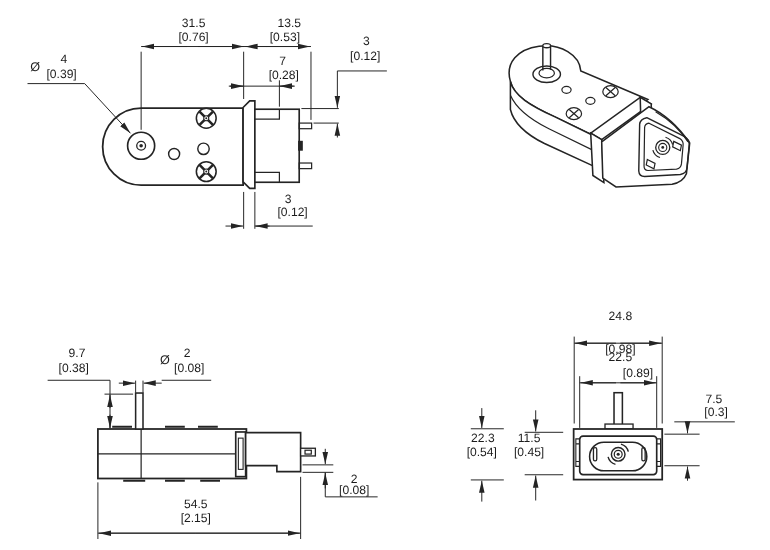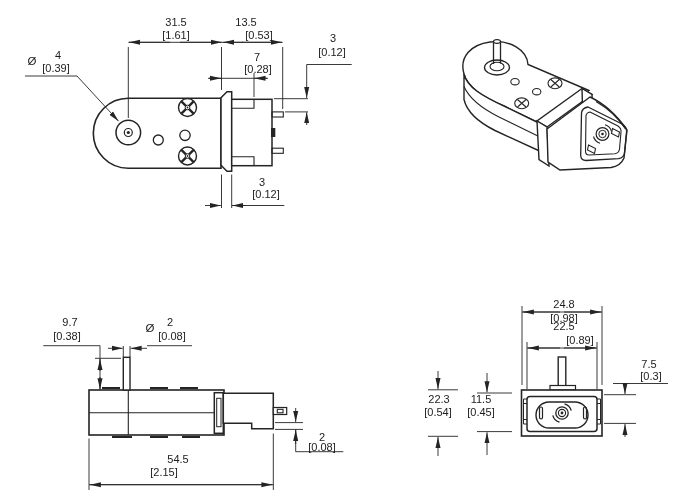--- a/index.html
+++ b/index.html
@@ -206,44 +206,44 @@
     <g stroke-width="1.1">
       <ellipse cx="555" cy="83.3" rx="7" ry="5.4"></ellipse>
       <path d="M550.8,79.5 L559.3,87 M550.8,87 L559.3,79.5"></path>
     </g>
     <ellipse cx="515" cy="81.7" rx="4.2" ry="3.2" stroke-width="1.1"></ellipse>
     <ellipse cx="536.7" cy="91.7" rx="4.2" ry="3.2" stroke-width="1.1"></ellipse>
   </g>
 </svg>
 
   <div class="dim" style="left:176px;top:21.5px">31.5</div>
-  <div class="dim" style="left:176px;top:35px">[1.61]</div>
-  <div class="dim" style="left:246px;top:21.5px">13.5</div>
+  <div class="dim" style="left:176px;top:35px">[0.76]</div>
+  <div class="dim" style="left:263px;top:21.5px">13.5</div>
   <div class="dim" style="left:259px;top:35px">[0.53]</div>
   <div class="dim" style="left:257px;top:56.5px">7</div>
   <div class="dim" style="left:258px;top:68.5px">[0.28]</div>
   <div class="dim" style="left:333px;top:38px">3</div>
   <div class="dim" style="left:332px;top:52px">[0.12]</div>
   <div class="dim sym" style="left:32px;top:61.5px">Ø</div>
   <div class="dim" style="left:58px;top:55px">4</div>
   <div class="dim" style="left:56px;top:67.5px">[0.39]</div>
   <div class="dim" style="left:262px;top:181.5px">3</div>
   <div class="dim" style="left:266px;top:194px">[0.12]</div>
 
   <div class="dim" style="left:70px;top:322px">9.7</div>
   <div class="dim" style="left:67px;top:335.5px">[0.38]</div>
   <div class="dim sym" style="left:150px;top:329px">Ø</div>
   <div class="dim" style="left:170px;top:322px">2</div>
   <div class="dim" style="left:172px;top:335.5px">[0.08]</div>
   <div class="dim" style="left:178px;top:459px">54.5</div>
-  <div class="dim" style="left:164px;top:472px">[2.15]</div>
+  <div class="dim" style="left:178px;top:472px">[2.15]</div>
   <div class="dim" style="left:322px;top:436.5px">2</div>
   <div class="dim" style="left:322px;top:446.5px">[0.08]</div>
 
-  <div class="dim" style="left:564px;top:304px">24.8</div>
+  <div class="dim" style="left:564px;top:288px">24.8</div>
   <div class="dim" style="left:564px;top:318px">[0.98]</div>
   <div class="dim" style="left:564px;top:326px">22.5</div>
   <div class="dim" style="left:580px;top:340px">[0.89]</div>
   <div class="dim" style="left:649px;top:363.5px">7.5</div>
   <div class="dim" style="left:651px;top:375.5px">[0.3]</div>
   <div class="dim" style="left:439px;top:399px">22.3</div>
   <div class="dim" style="left:438px;top:411.5px">[0.54]</div>
   <div class="dim" style="left:481px;top:399px">11.5</div>
   <div class="dim" style="left:481px;top:411.5px">[0.45]</div>
 

